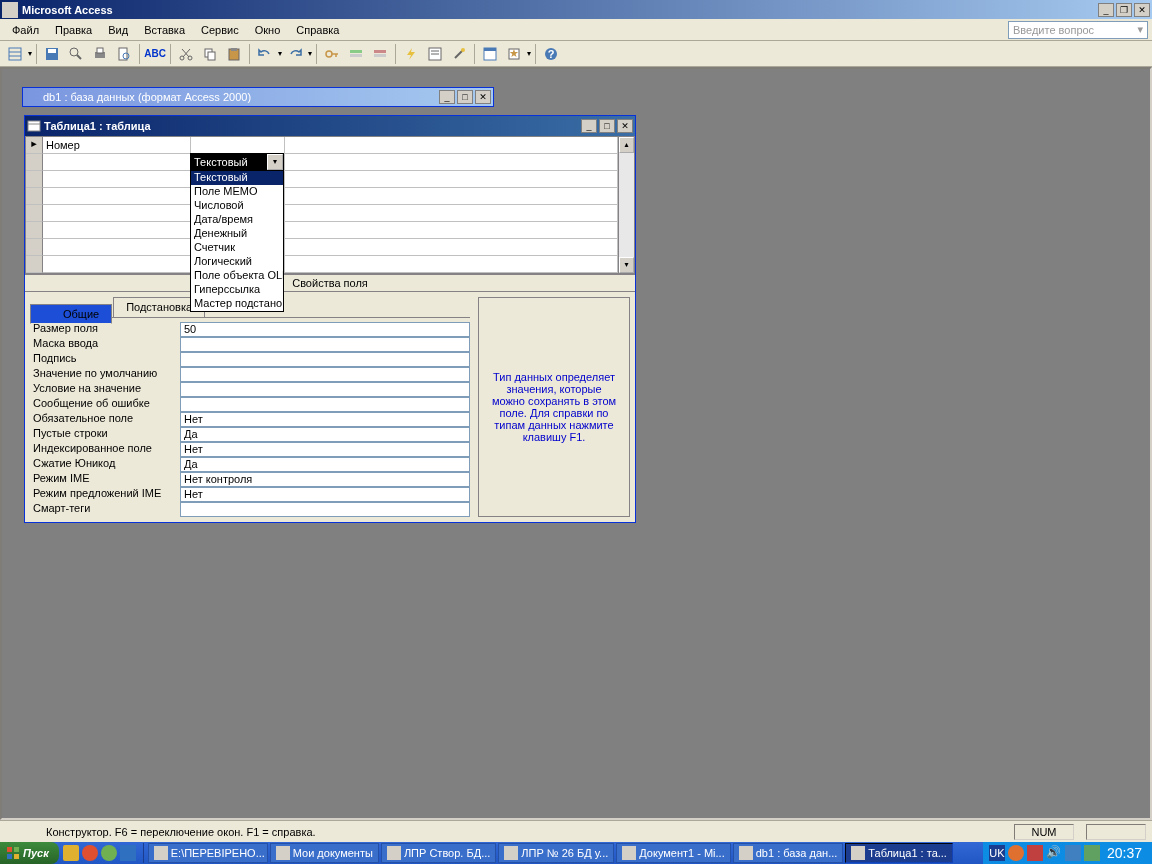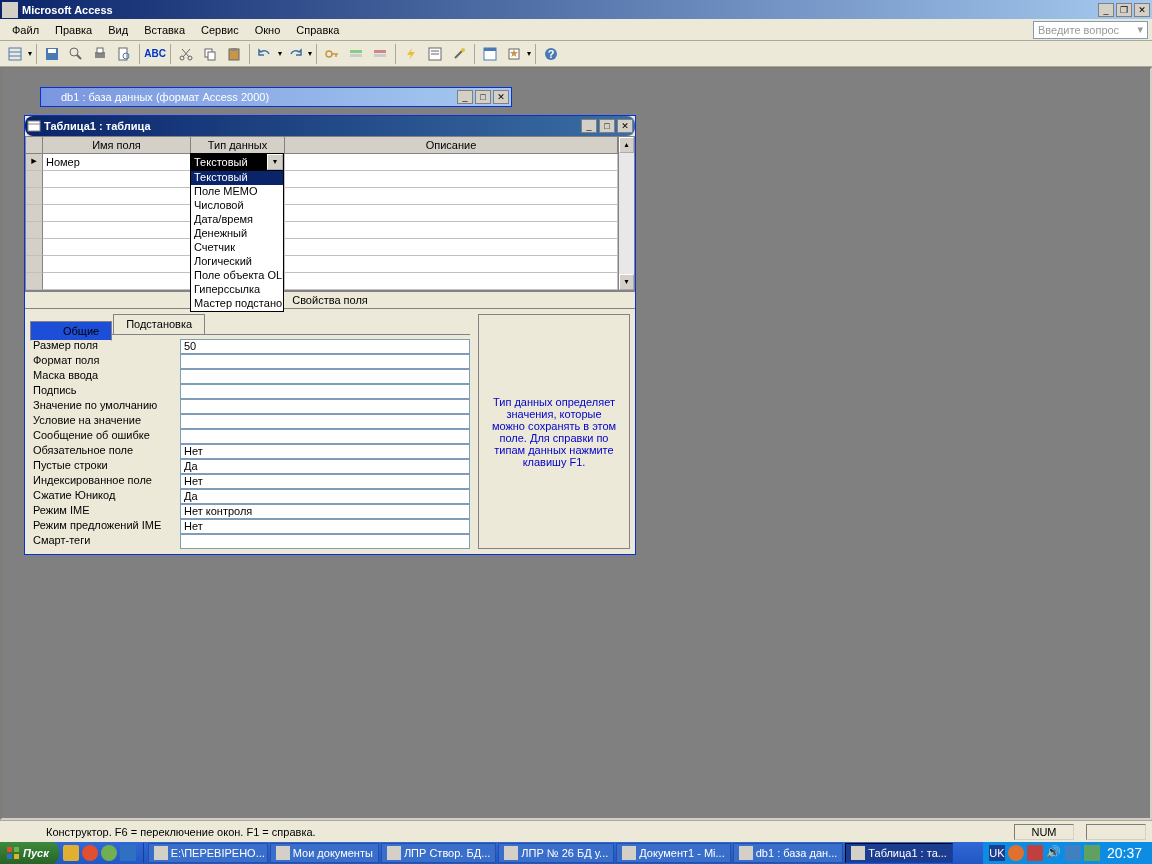--- a/index.html
+++ b/index.html
@@ -8,38 +8,38 @@
 
 .app-titlebar { height: 19px; background: linear-gradient(to right, #0a246a, #a6caf0); display: flex; align-items: center; padding: 0 2px; color: white; }
 .app-titlebar .icon { width: 16px; height: 16px; background: #d4d0c8; margin-right: 4px; display: inline-block; }
 .app-titlebar .title { flex: 1; font-weight: bold; }
 .win-btns { display: flex; gap: 2px; }
 .win-btn { width: 16px; height: 14px; background: #d4d0c8; border: 1px solid #808080; font-size: 9px; text-align: center; line-height: 12px; color: black; cursor: pointer; }
 
 
 .menubar { height: 22px; background: #ece9d8; display: flex; align-items: center; padding: 0 4px; border-bottom: 1px solid #aca899; }
 .menubar .menu-item { padding: 2px 8px; cursor: pointer; }
-.ask-box { margin-left: auto; width: 115px; height: 17px; border: 1px solid #7f9db9; background: white; padding: 8px 4px; color: #999; display: flex; align-items: center; }
+.ask-box { margin-left: auto; width: 140px; height: 17px; border: 1px solid #7f9db9; background: white; padding: 8px 4px; color: #999; display: flex; align-items: center; }
 
 
 .toolbar { height: 26px; background: #ece9d8; display: flex; align-items: center; padding: 0 4px; border-bottom: 1px solid #aca899; gap: 2px; }
 .tb-btn { width: 22px; height: 22px; display: flex; align-items: center; justify-content: center; cursor: pointer; border: 1px solid transparent; }
 .tb-sep { width: 1px; height: 20px; background: #aca899; margin: 0 2px; }
 
 
 .mdi-area { position: absolute; top: 67px; left: 0; right: 0; bottom: 44px; background: #808080; border: 2px inset #d4d0c8; }
 
 
-.db-window { position: absolute; left: 38px; top: 18px; width: 472px; }
+.db-window { position: absolute; left: 20px; top: 18px; width: 472px; }
 .db-titlebar { height: 20px; background: linear-gradient(to right, #7a96df, #a6caf0); display: flex; align-items: center; padding: 0 2px; color: white; border: 1px solid #0831d9; }
 .db-titlebar .title { flex: 1; padding-left: 18px; font-weight: normal; }
 
 
 .table-window { position: absolute; left: 22px; top: 46px; width: 612px; background: #ece9d8; border: 1px solid #0831d9; }
-.table-titlebar { height: 20px; background: linear-gradient(to right, #0a246a, #3a6ea5); display: flex; align-items: center; padding: 0 2px; color: white; border-radius: 8px; }
+.table-titlebar { height: 20px; background: linear-gradient(to right, #0a246a, #3a6ea5); display: flex; align-items: center; padding: 0 2px; color: white; }
 .table-titlebar .icon { width: 14px; height: 14px; margin-right: 3px; }
 .table-titlebar .title { flex: 1; font-weight: bold; }
 .grid-header-cell { background: #d4d0c8; border-right: 1px solid #848284; border-bottom: 1px solid #848284; text-align: center; padding: 1px; height: 17px; line-height: 15px; }
 .grid-row { display: flex; height: 17px; }
 .grid-selector { width: 17px; background: #d4d0c8; border-right: 1px solid #848284; border-bottom: 1px solid #c0c0c0; text-align: center; }
 .grid-cell { border-right: 1px solid #c0c0c0; border-bottom: 1px solid #c0c0c0; padding: 0 3px; height: 17px; line-height: 16px; overflow: hidden; white-space: nowrap; }
 
 
 .dt-dropdown { position: absolute; left: 184px; top: 35px; width: 94px; border: 1px solid black; background: white; z-index: 10; }
 .dt-dropdown-header { height: 17px; background: black; color: white; padding: 0 3px; line-height: 16px; position: relative; overflow: hidden; }
@@ -267,26 +267,20 @@
         <div class="win-btn">_</div>
         <div class="win-btn">□</div>
         <div class="win-btn">✕</div>
       </div>
     </div>
 
     <div style="position:relative">
       <div style="display:flex;background:white;border:1px solid #848284">
         <div style="flex:1">
 
-          <div style="display:flex">
-            <div class="grid-header-cell" style="width:17px"></div>
-            <div class="grid-header-cell" style="width:148px">Имя поля</div>
-            <div class="grid-header-cell" style="width:94px">Тип данных</div>
-            <div class="grid-header-cell" style="flex:1">Описание</div>
-          </div>
 
           <div class="grid-row">
             <div class="grid-selector">▸</div>
             <div class="grid-cell" style="width:148px">Номер</div>
             <div class="grid-cell" style="width:94px"></div>
             <div class="grid-cell" style="flex:1"></div>
           </div>
 
           <div class="grid-row">
               <div class="grid-selector"></div>
@@ -363,24 +357,20 @@
         <div class="props-tabs">
           <div class="props-tab active">Общие</div>
           <div class="props-tab">Подстановка</div>
         </div>
         <div style="padding-top:4px" id="props-container">
             <div class="prop-row">
               <div class="prop-label">Размер поля</div>
               <div class="prop-value">50</div>
             </div>
             <div class="prop-row">
-              <div class="prop-label">Формат поля</div>
-              <div class="prop-value"></div>
-            </div>
-            <div class="prop-row">
               <div class="prop-label">Маска ввода</div>
               <div class="prop-value"></div>
             </div>
             <div class="prop-row">
               <div class="prop-label">Подпись</div>
               <div class="prop-value"></div>
             </div>
             <div class="prop-row">
               <div class="prop-label">Значение по умолчанию</div>
               <div class="prop-value"></div>

